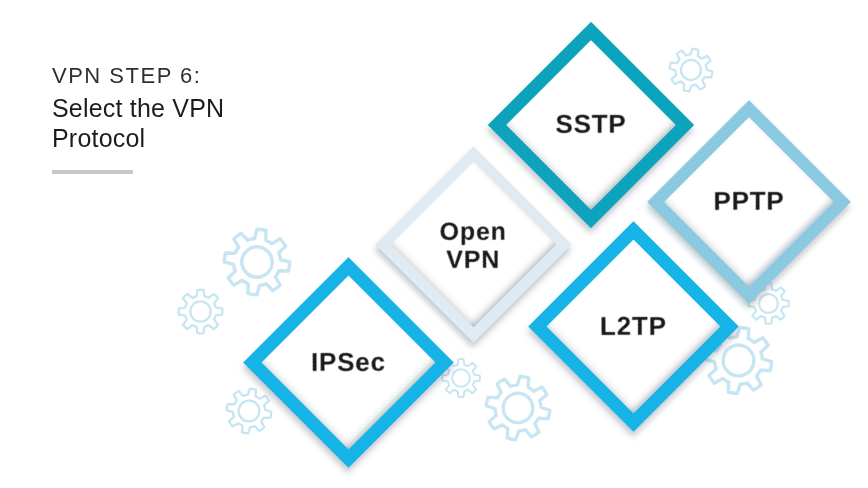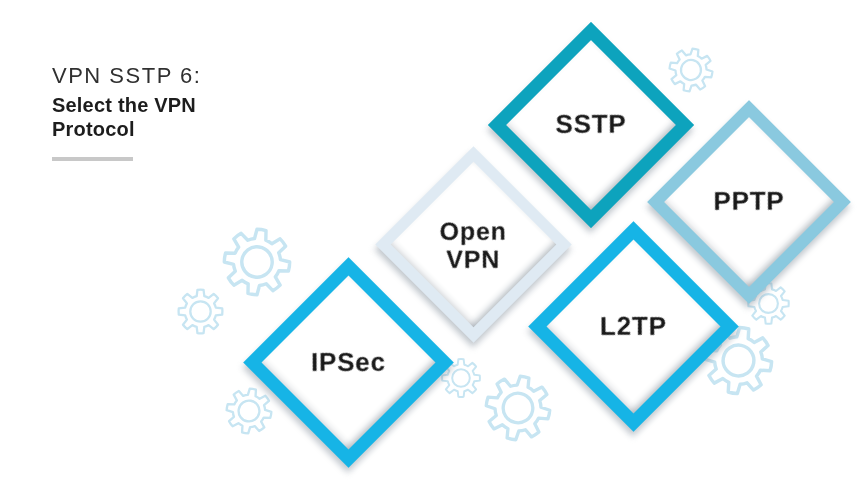--- a/index.html
+++ b/index.html
@@ -10,21 +10,21 @@
   }
   .canvas{position:absolute;inset:0;width:868px;height:488px;background:#ffffff;}
 
   
   .title-block{position:absolute;left:52px;top:62px;width:230px;}
   .step-label{
     font-size:22px;font-weight:400;color:#303030;
     letter-spacing:1.5px;line-height:1.25;
   }
   .page-title{
-    margin:3px 0 0 0;font-size:20px;font-weight:700;color:#1d1d1d;
+    margin:3px 0 0 0;font-size:25px;font-weight:400;color:#1d1d1d;
     line-height:1.22;white-space:pre-line;letter-spacing:.2px;
   }
   .title-underline{width:81px;height:4px;margin-top:16px;background:#c8c8c8;}
 
   
   .diamond{
     position:absolute;background:#ffffff;border-style:solid;
     transform:rotate(45deg);display:flex;align-items:center;justify-content:center;
     filter:drop-shadow(3px 4px 3px rgba(100,115,130,.40));
     box-shadow:inset -6px 0 6px -3px rgba(40,60,75,.30),
@@ -70,21 +70,21 @@
                L44 7.4 A43 43 0 0 1 56 7.4 L57.5 19.9 A31 31 0 0 1 66 23.4
                L75.9 15.6 A43 43 0 0 1 84.4 24.1 L76.6 34 A31 31 0 0 1 80.1 42.5 Z"></path>
       <circle cx="50" cy="50" r="20"></circle>
     </g>
   </symbol>
 </svg>
 
 <div class="canvas">
 
   <div class="title-block">
-    <div class="step-label">VPN SSTP 6:</div>
+    <div class="step-label">VPN STEP 6:</div>
     <h1 class="page-title">Select the VPN
 Protocol</h1>
     <div class="title-underline" style="background-color: rgb(200, 200, 200);"></div>
   </div>
 
   <div class="diamond d-sstp" style="border-color: rgb(13, 163, 189);">
     <span class="dlabel">SSTP</span>
   </div>
 
   <div class="diamond d-pptp" style="border-color: rgb(138, 201, 223);">

